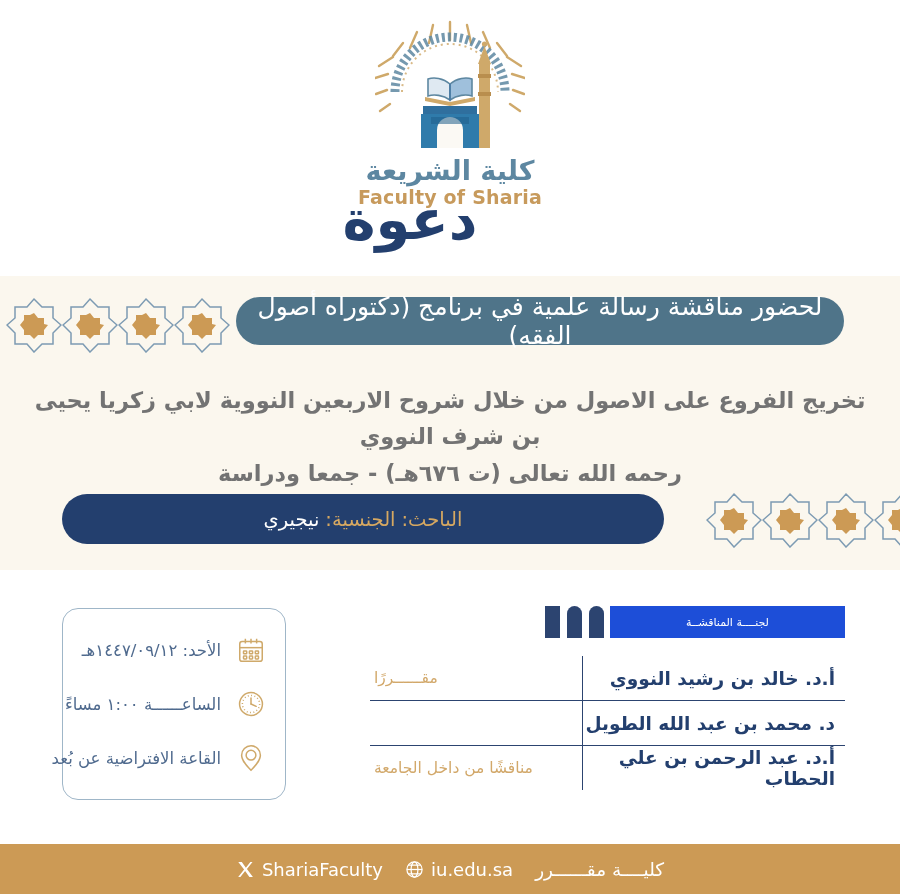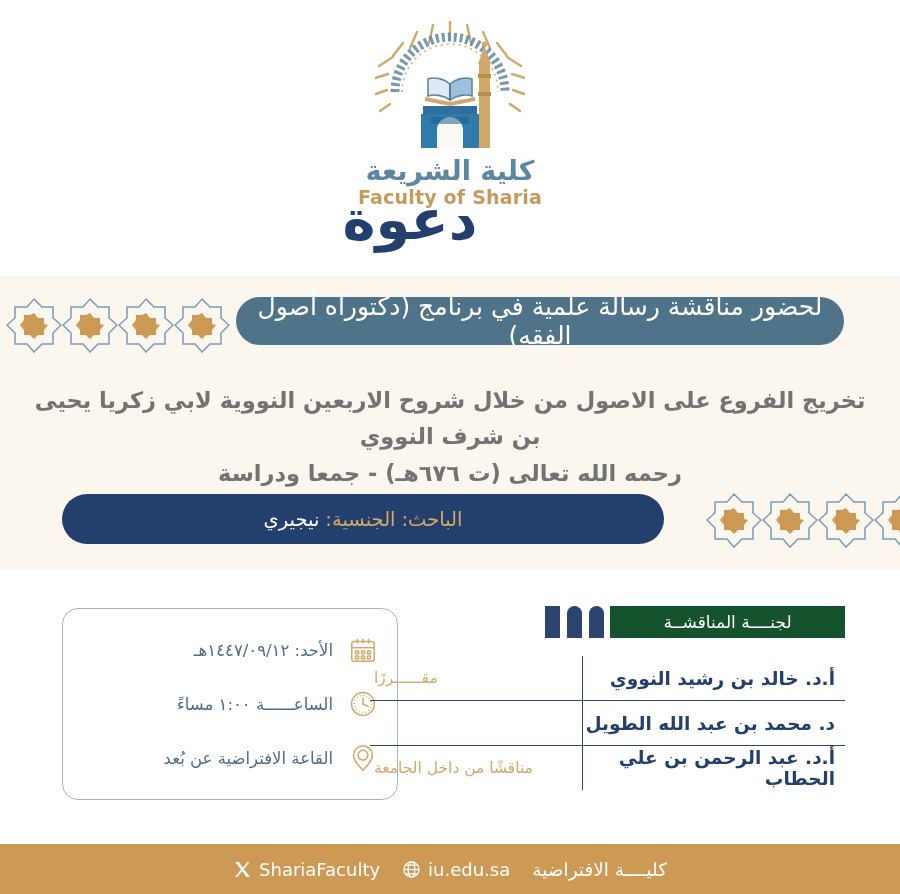--- a/index.html
+++ b/index.html
@@ -148,21 +148,21 @@
     width: 56px;
     height: 56px;
     position: relative;
   }
 
   
   .card {
     position: absolute;
     left: 62px;
     top: 608px;
-    width: 336px;
+    width: 224px;
     height: 192px;
     border: 1.4px solid #9fb6c8;
     border-radius: 16px;
     background: #ffffff;
     box-sizing: border-box;
     padding: 14px 18px;
     display: flex;
     flex-direction: column;
     justify-content: space-around;
   }
@@ -194,23 +194,23 @@
     top: 606px;
     width: 300px;
     height: 32px;
     display: flex;
     align-items: stretch;
     direction: rtl;
     gap: 6px;
   }
   .cmt-head-bar {
     flex: 1 1 auto;
-    background: #14532d;
+    background: #1d4ed8;
     color: #ffffff;
-    font-size: 17px;
+    font-size: 11px;
     display: flex;
     align-items: center;
     justify-content: center;
     letter-spacing: 0px;
   }
   .arches { display: flex; gap: 7px; align-items: flex-end; }
   .arch {
     width: 15px;
     height: 32px;
     background: #2c4470;
@@ -489,21 +489,21 @@
     </div>
     <div class="cmt-row">
       <span class="cmt-name">أ.د. عبد الرحمن بن علي الحطاب</span>
       <span class="cmt-sep"></span>
       <span class="cmt-role">مناقشًا من داخل الجامعة</span>
     </div>
   </div>
 
   <div class="band-footer"></div>
   <div class="footer-inner">
-    <span class="f-fac">كليــــة الافتراضية</span>
+    <span class="f-fac">كليــــة مقــــــرر</span>
     <span class="f-item">
       <span class="f-ic">
         <svg viewBox="0 0 20 20" width="19" height="19" fill="none" stroke="#ffffff" stroke-width="1.3">
           <circle cx="10" cy="10" r="8"></circle>
           <ellipse cx="10" cy="10" rx="3.6" ry="8"></ellipse>
           <line x1="2" y1="10" x2="18" y2="10"></line>
           <line x1="3.4" y1="5.4" x2="16.6" y2="5.4"></line>
           <line x1="3.4" y1="14.6" x2="16.6" y2="14.6"></line>
         </svg>
       </span>

